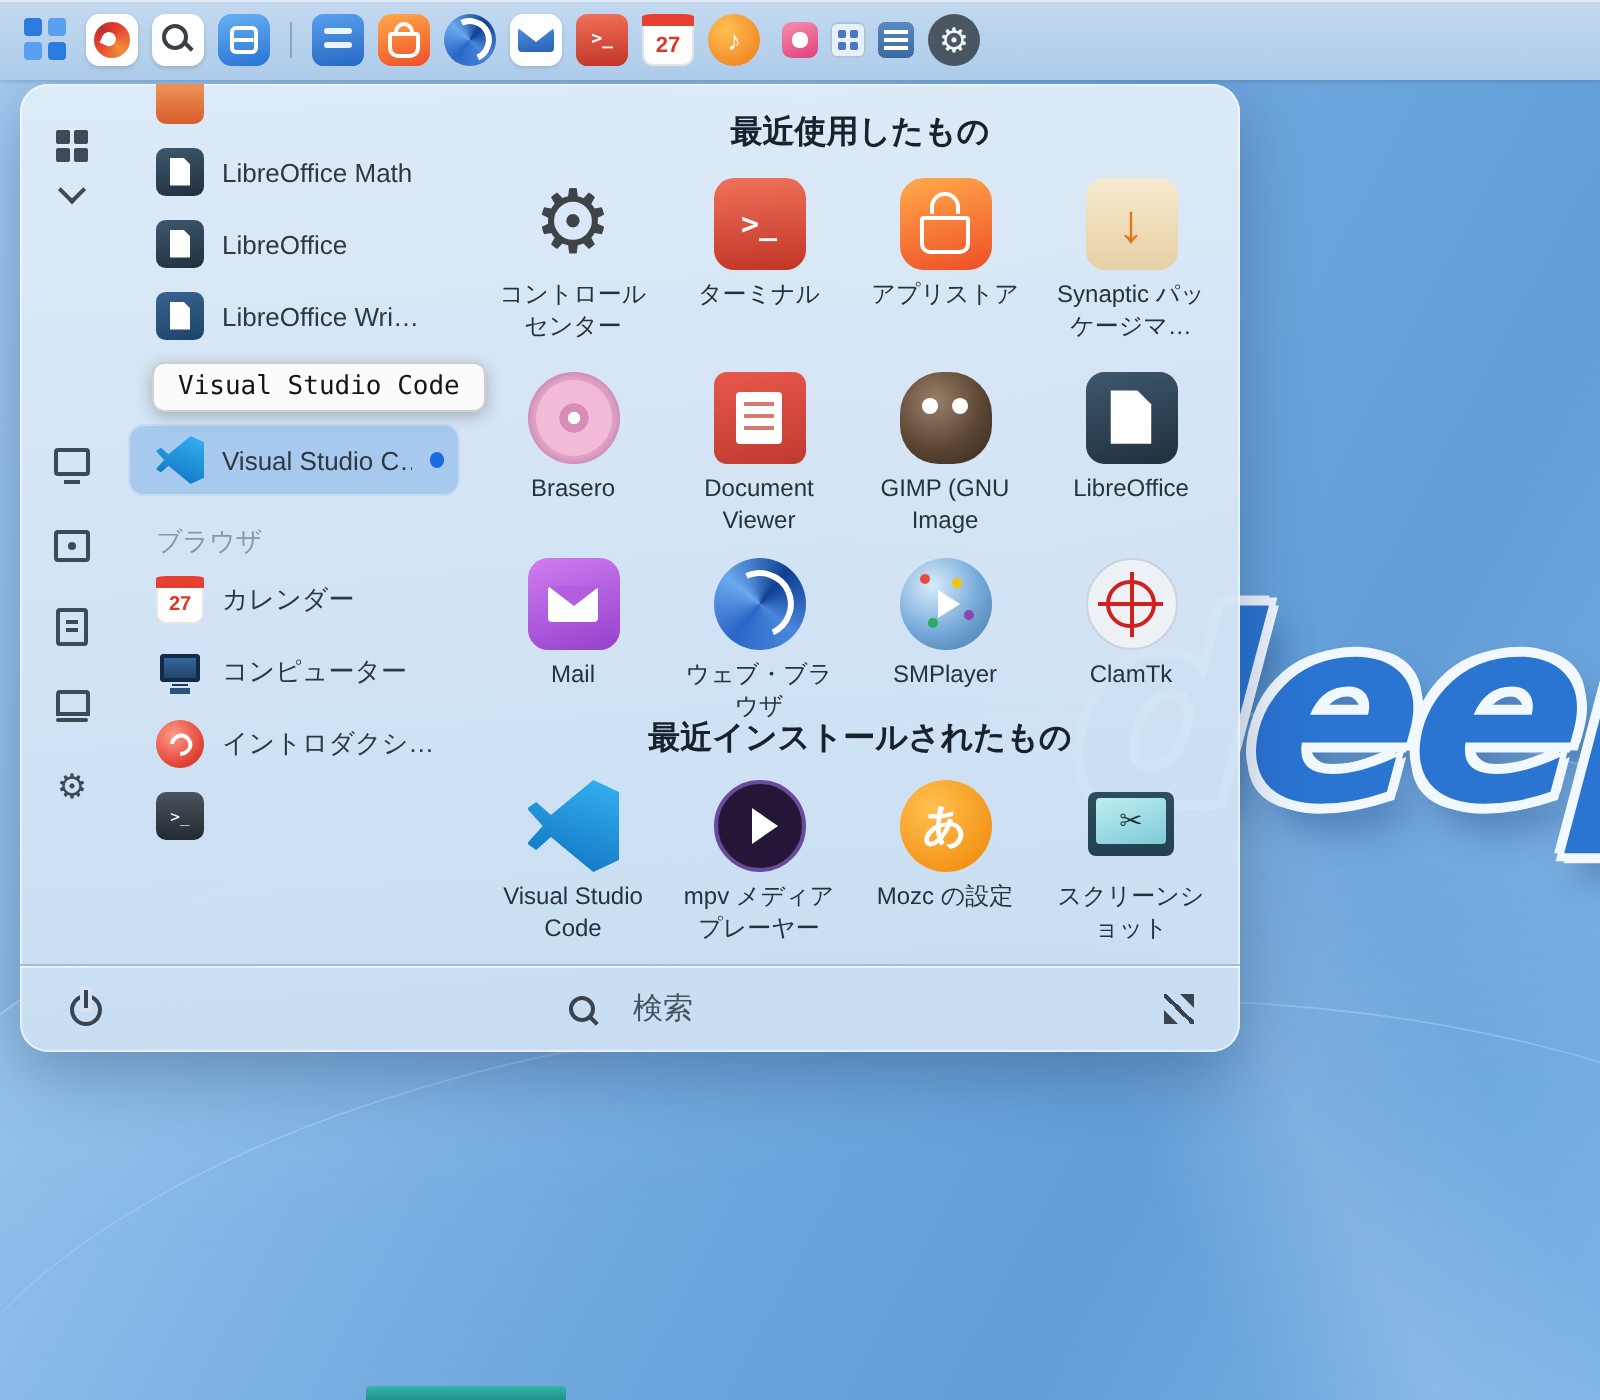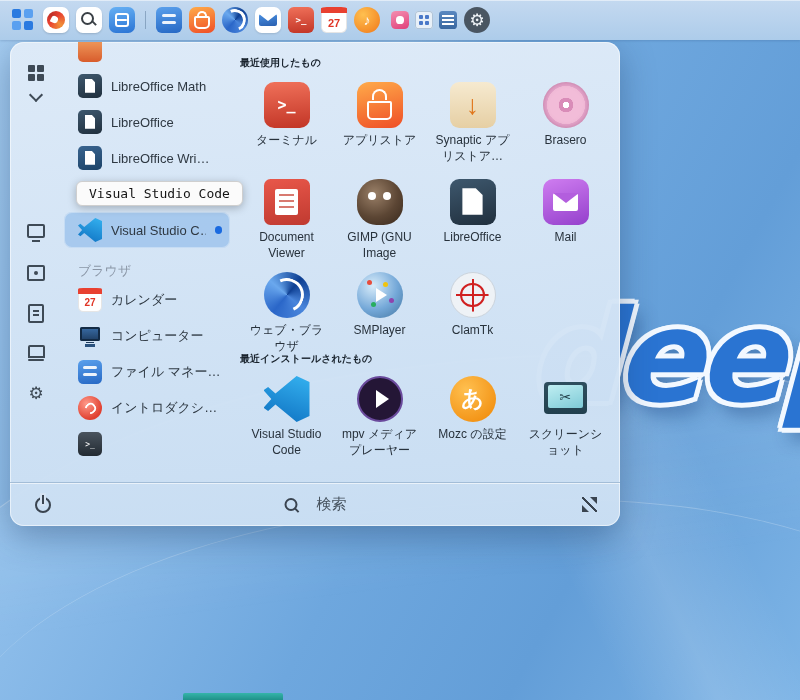--- a/index.html
+++ b/index.html
@@ -229,21 +229,21 @@
   .lrow .dot { width:8px; height:8px; border-radius:50%; background:#1a6ae0; margin-left:auto; }
   .lheader { height:22px; display:flex; align-items:center; padding-left:16px;
     color:#8a96a6; font-size:13px; margin-top:12px; }
   .tooltip { position:absolute; left:14px; top:139px; z-index:5; background:#fbfbfb;
     border:1px solid #cfcfcf; border-radius:6px; padding:4px 12px;
     font-family:"DejaVu Sans Mono",monospace; font-size:13px; color:#151515;
     box-shadow:0 2px 8px rgba(0,0,0,.25); white-space:nowrap; }
 
   
   .content { flex:1; padding:14px 0 0 0; overflow:hidden; }
-  .sec-title { font-size:10px; font-weight:bold; color:#18222c; }
+  .sec-title { font-size:16px; font-weight:bold; color:#18222c;text-align:center; }
   .grid { display:grid; grid-template-columns:repeat(4,93px); padding-top:12px; }
   .g1 { grid-template-rows:97px 93px 80px; }
   .g2 { padding-top:10px; }
   .tile { width:93px; display:flex; flex-direction:column; align-items:center; gap:5px; }
   .tile-label { font-size:12px; line-height:1.3; color:#28323c; text-align:center;
     max-width:80px; max-height:32px; overflow:hidden; line-break:strict; }
 
   
   .bottombar { position:absolute; left:0; right:0; bottom:0; height:44px;
     border-top:1px solid rgba(150,178,206,.75);
@@ -347,48 +347,48 @@
         <span class="ic sz24 k-calendar">
             <span class="num">27</span>
           </span>
         <span class="lrow-label">カレンダー</span>
       </div>
       <div class="lrow">
         <span class="ic sz24 k-computer"></span>
         <span class="lrow-label">コンピューター</span>
       </div>
       <div class="lrow">
-        <span class="ic sz24 k-files"></span>
-        <span class="lrow-label">ファイル マネー…</span>
-      </div>
-      <div class="lrow">
         <span class="ic sz24 k-intro"></span>
         <span class="lrow-label">イントロダクシ…</span>
       </div>
       <div class="lrow">
         <span class="ic sz24 k-term-dark"></span>
         <span class="lrow-label"></span>
       </div>
       <div class="tooltip">Visual Studio Code</div>
     </div>
 
     <div class="content">
       <div class="sec-title">最近使用したもの</div>
       <div class="grid g1">
         <div class="tile">
+          <div class="ic sz46 k-gear-dark"></div>
+          <div class="tile-label">コントロールセンター</div>
+        </div>
+        <div class="tile">
           <div class="ic sz46 k-terminal"></div>
           <div class="tile-label">ターミナル</div>
         </div>
         <div class="tile">
           <div class="ic sz46 k-appstore"></div>
           <div class="tile-label">アプリストア</div>
         </div>
         <div class="tile">
           <div class="ic sz46 k-synaptic"></div>
-          <div class="tile-label">Synaptic アプリストア…</div>
+          <div class="tile-label">Synaptic パッケージマ…</div>
         </div>
         <div class="tile">
           <div class="ic sz46 k-brasero"></div>
           <div class="tile-label">Brasero</div>
         </div>
         <div class="tile">
           <div class="ic sz46 k-docviewer"></div>
           <div class="tile-label">Document Viewer</div>
         </div>
         <div class="tile">

